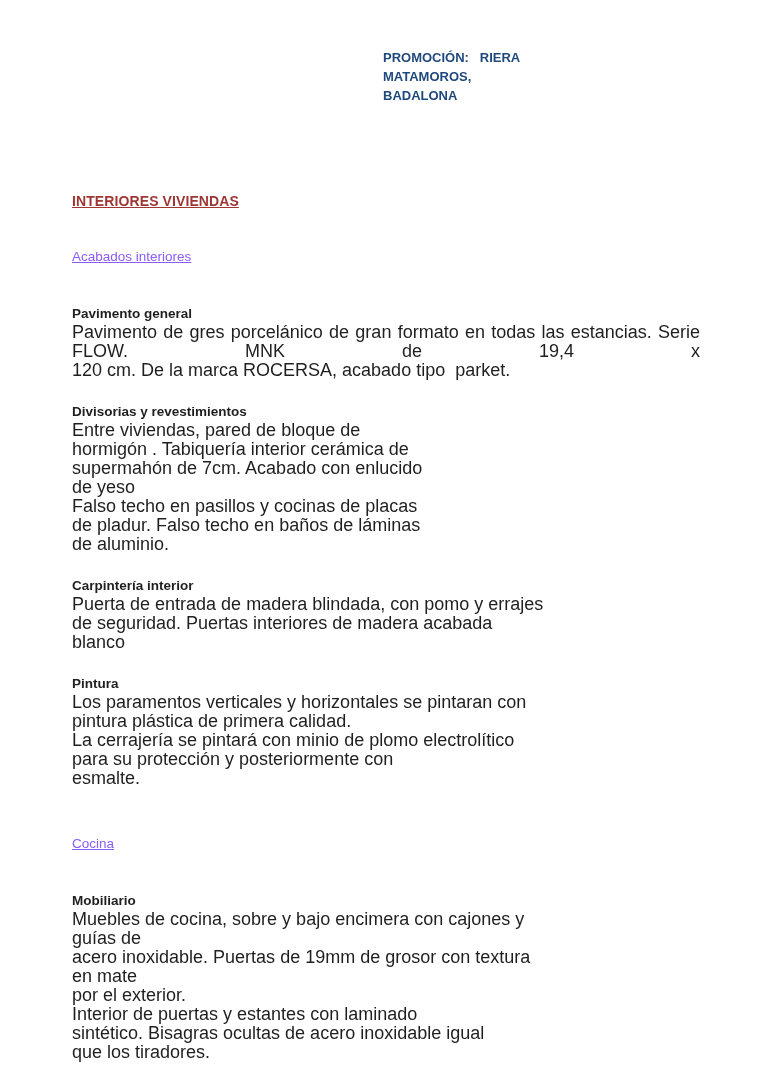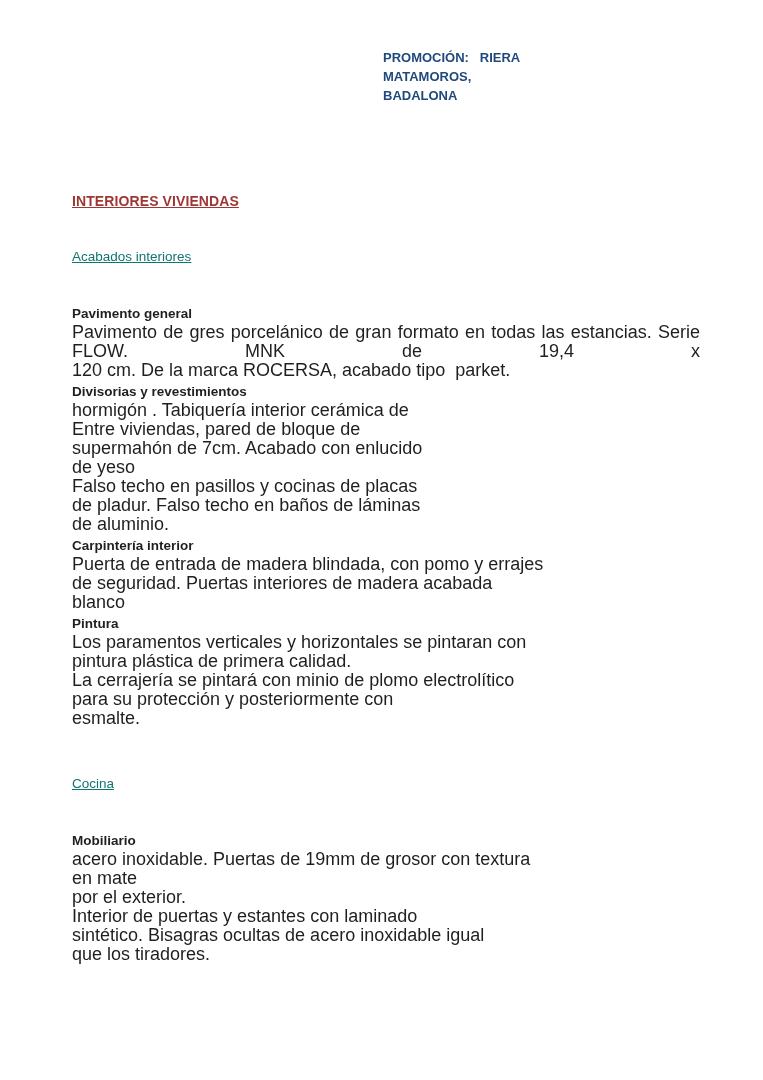--- a/index.html
+++ b/index.html
@@ -29,33 +29,33 @@
     margin-top: 87px;
     font-size: 14px;
     font-weight: bold;
     color: #9E3634;
     text-decoration: underline;
     line-height: 19px;
     letter-spacing: 0.1px;
   }
   .subsection {
     font-size: 13.5px;
-    color: #0f766e;
+    color: #8b5cf6;
     text-decoration: underline;
     line-height: 19px;
   }
   .subsection.acabados { margin-top: 36px; }
   .subsection.cocina   { margin-top: 46px; }
   .block-heading {
     font-size: 13.5px;
     font-weight: bold;
     line-height: 19px;
   }
   .mt-38 { margin-top: 38px; }
-  .mt-18 { margin-top: 2px; }
+  .mt-18 { margin-top: 22px; }
   .body-line {
     font-size: 18px;
     line-height: 19px;
     white-space: pre-wrap;
   }
   .body-line.stretch {
     width: 628px;
     text-align: justify;
     text-align-last: justify;
   }
@@ -72,22 +72,22 @@
   <div class="subsection acabados">Acabados interiores</div>
 
   <div class="block">
     <div class="block-heading mt-38">Pavimento general</div>
     <div class="body-line stretch">Pavimento de gres porcelánico de gran formato en todas las estancias. Serie FLOW. MNK de 19,4 x</div>
     <div class="body-line">120 cm. De la marca ROCERSA, acabado tipo  parket.</div>
   </div>
 
   <div class="block">
     <div class="block-heading mt-18">Divisorias y revestimientos</div>
+    <div class="body-line">Entre viviendas, pared de bloque de</div>
     <div class="body-line">hormigón . Tabiquería interior cerámica de</div>
-    <div class="body-line">Entre viviendas, pared de bloque de</div>
     <div class="body-line">supermahón de 7cm. Acabado con enlucido</div>
     <div class="body-line">de yeso</div>
     <div class="body-line">Falso techo en pasillos y cocinas de placas</div>
     <div class="body-line">de pladur. Falso techo en baños de láminas</div>
     <div class="body-line">de aluminio.</div>
   </div>
 
   <div class="block">
     <div class="block-heading mt-18">Carpintería interior</div>
     <div class="body-line">Puerta de entrada de madera blindada, con pomo y errajes</div>
@@ -98,20 +98,21 @@
     <div class="block-heading mt-18">Pintura</div>
     <div class="body-line">Los paramentos verticales y horizontales se pintaran con pintura plástica de primera calidad.</div>
     <div class="body-line">La cerrajería se pintará con minio de plomo electrolítico para su protección y posteriormente con</div>
     <div class="body-line">esmalte.</div>
   </div>
 
   <div class="subsection cocina">Cocina</div>
 
   <div class="block">
     <div class="block-heading mt-38">Mobiliario</div>
+    <div class="body-line">Muebles de cocina, sobre y bajo encimera con cajones y guías de</div>
     <div class="body-line">acero inoxidable. Puertas de 19mm de grosor con textura en mate</div>
     <div class="body-line">por el exterior.</div>
     <div class="body-line">Interior de puertas y estantes con laminado</div>
     <div class="body-line">sintético. Bisagras ocultas de acero inoxidable igual</div>
     <div class="body-line">que los tiradores.</div>
   </div>
 
 </div>
 
 </body></html>

